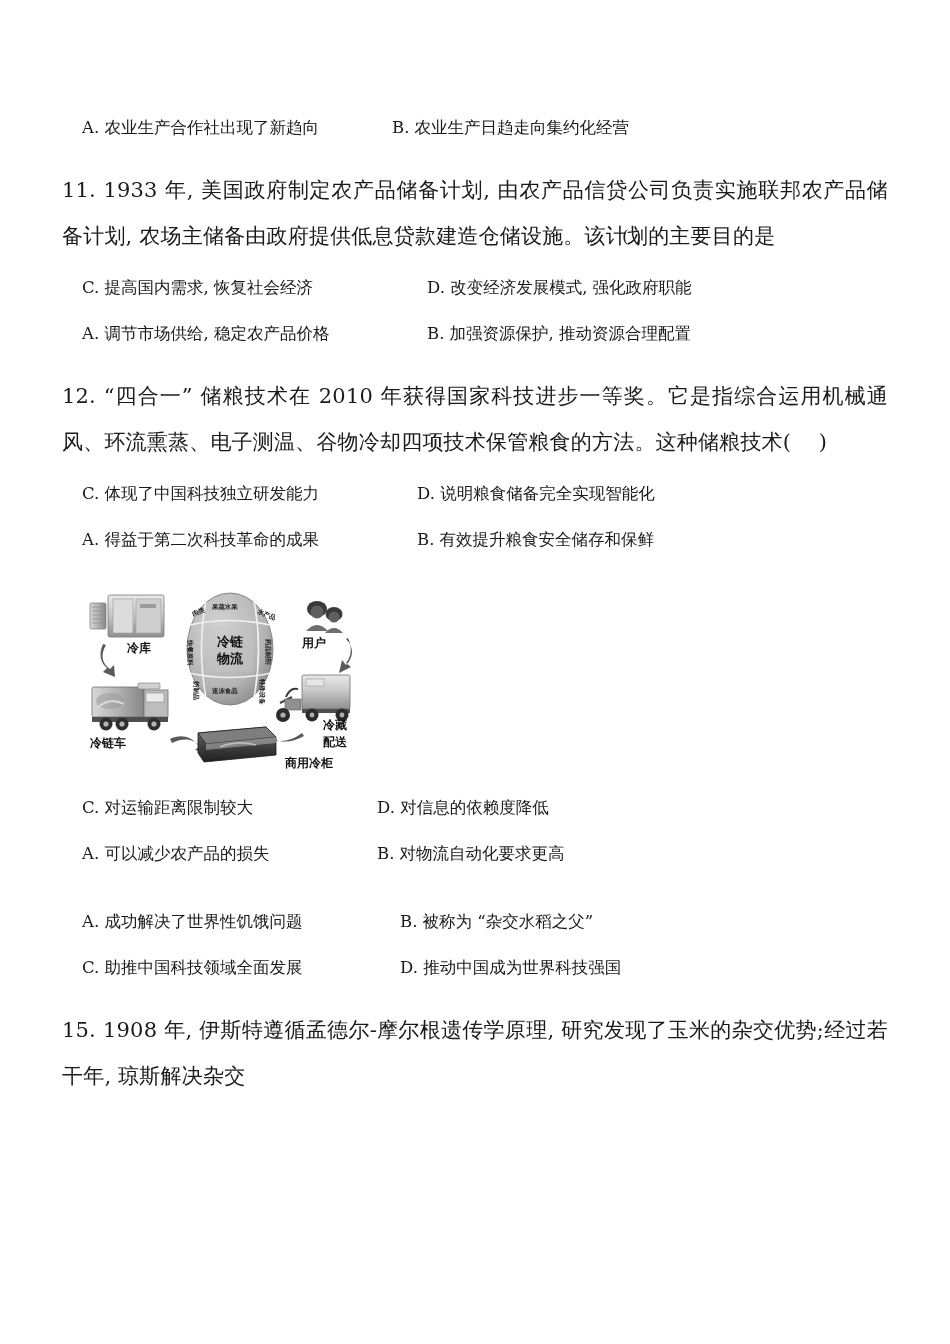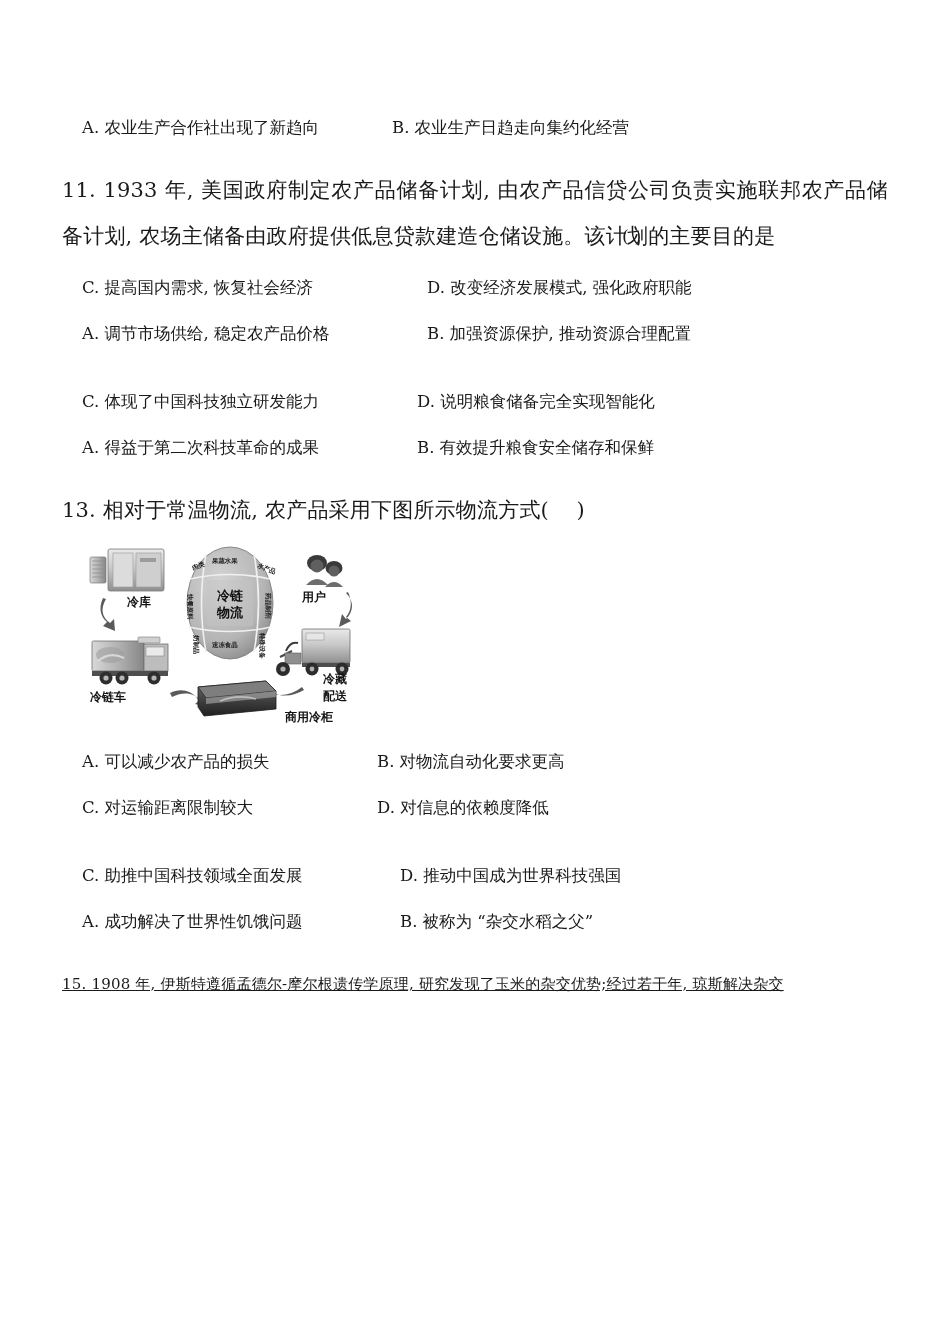--- a/index.html
+++ b/index.html
@@ -98,31 +98,31 @@
   <div class="gap-s"></div>
   <div class="optrow w-a-345">
     <span class="opt a">C. 提高国内需求, 恢复社会经济</span><span class="opt b">D. 改变经济发展模式, 强化政府职能</span>
   </div>
   <div class="optrow w-a-345">
     <span class="opt a">A. 调节市场供给, 稳定农产品价格</span><span class="opt b">B. 加强资源保护, 推动资源合理配置</span>
   </div>
 
   <div class="gap-q"></div>
 
+  <div class="qstem">12. “四合一” 储粮技术在 2010 年获得国家科技进步一等奖。它是指综合运用机械通风、环流熏蒸、电子测温、谷物冷却四项技术保管粮食的方法。这种储粮技术(    )</div>
   <div class="gap-s"></div>
   <div class="optrow w-a-335">
     <span class="opt a">C. 体现了中国科技独立研发能力</span><span class="opt b">D. 说明粮食储备完全实现智能化</span>
   </div>
   <div class="optrow w-a-335">
     <span class="opt a">A. 得益于第二次科技革命的成果</span><span class="opt b">B. 有效提升粮食安全储存和保鲜</span>
   </div>
 
   <div class="gap-q"></div>
 
-  <div class="qstem">13. 相对于常温物流, 农产品采用下图所示物流方式(    )</div>
 
   <div class="figure-wrap">
     <svg width="300" height="192" viewBox="0 0 300 192" xmlns="http://www.w3.org/2000/svg">
       <defs>
         <linearGradient id="metal" x1="0" y1="0" x2="0" y2="1">
           <stop offset="0%" stop-color="#e9e9e9"></stop>
           <stop offset="45%" stop-color="#c9c9c9"></stop>
           <stop offset="100%" stop-color="#8f8f8f"></stop>
         </linearGradient>
         <linearGradient id="metal2" x1="0" y1="0" x2="1" y2="0">
@@ -243,33 +243,33 @@
         <path d="M118 146 L186 140 L196 150 L196 168 L124 175 L118 166 Z" fill="url(#darkbox)" stroke="#1d1d1d" stroke-width="0.8"></path>
         <path d="M118 146 L186 140 L196 150 L126 157 Z" fill="#7e7e7e" stroke="#1d1d1d" stroke-width="0.7"></path>
         <path d="M126 157 L196 150 L196 156 L126 163 Z" fill="#adadad" opacity="0.6"></path>
         <path d="M140 160 q18 -7 36 -2" stroke="#cfcfcf" stroke-width="1.6" fill="none" opacity="0.75"></path>
       </g>
       <text class="fig-label" x="205" y="180" font-size="12">商用冷柜</text>
     </svg>
   </div>
 
   <div class="optrow w-a-295">
+    <span class="opt a">C. 对运输距离限制较大</span><span class="opt b">D. 对信息的依赖度降低</span>
+  </div>
+  <div class="optrow w-a-295">
     <span class="opt a">A. 可以减少农产品的损失</span><span class="opt b">B. 对物流自动化要求更高</span>
-  </div>
-  <div class="optrow w-a-295">
-    <span class="opt a">C. 对运输距离限制较大</span><span class="opt b">D. 对信息的依赖度降低</span>
   </div>
 
   <div class="gap-q"></div>
 
   <div class="gap-s"></div>
   <div class="optrow w-a-318">
+    <span class="opt a">A. 成功解决了世界性饥饿问题</span><span class="opt b">B. 被称为 “杂交水稻之父”</span>
+  </div>
+  <div class="optrow w-a-318">
     <span class="opt a">C. 助推中国科技领域全面发展</span><span class="opt b">D. 推动中国成为世界科技强国</span>
   </div>
-  <div class="optrow w-a-318">
-    <span class="opt a">A. 成功解决了世界性饥饿问题</span><span class="opt b">B. 被称为 “杂交水稻之父”</span>
-  </div>
-
-  <div class="gap-q"></div>
-
-  <div class="qstem" style="font-size:15px;text-decoration:underline;">15. 1908 年, 伊斯特遵循孟德尔-摩尔根遗传学原理, 研究发现了玉米的杂交优势;经过若干年, 琼斯解决杂交</div>
+
+  <div class="gap-q"></div>
+
+  <div class="qstem" style="font-size:21px;">15. 1908 年, 伊斯特遵循孟德尔-摩尔根遗传学原理, 研究发现了玉米的杂交优势;经过若干年, 琼斯解决杂交</div>
 
 </div>
 
 </body></html>

